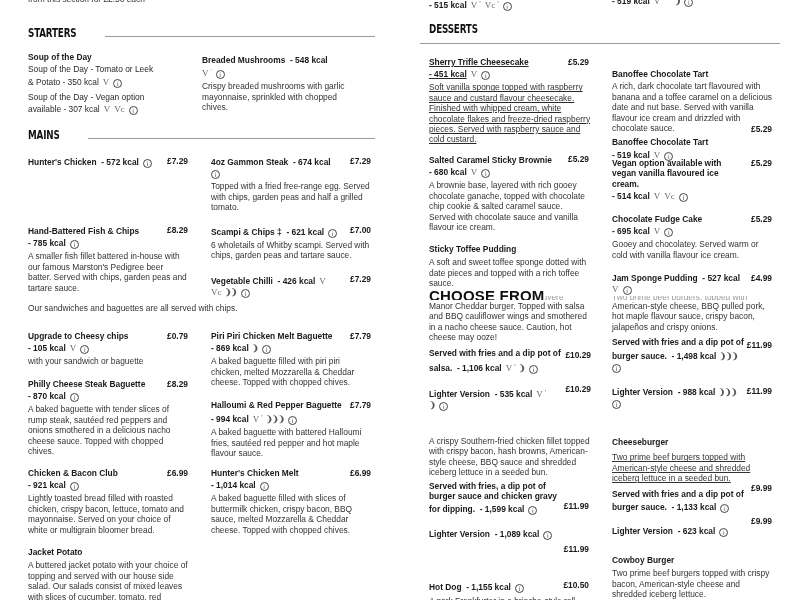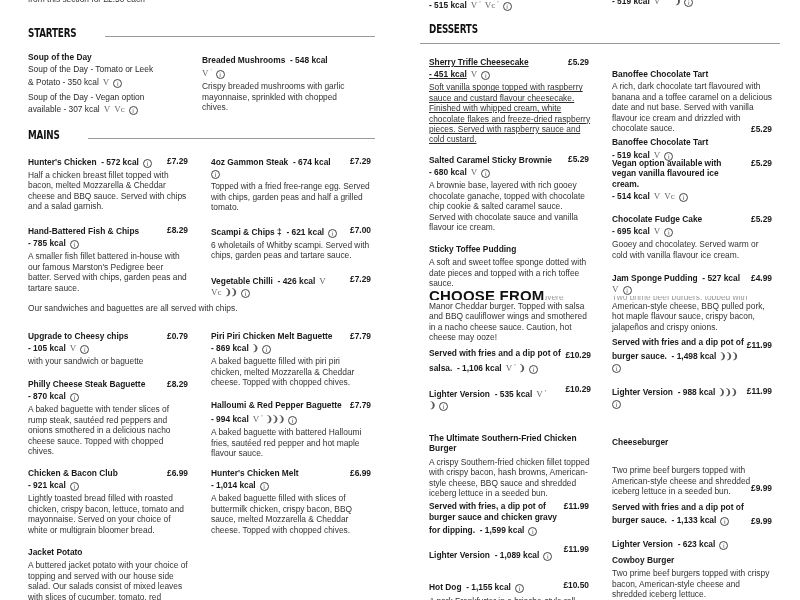--- a/index.html
+++ b/index.html
@@ -39,21 +39,20 @@
   <div class="name"><span>Breaded Mushrooms</span>&nbsp; <span>- 548 kcal</span></div>
   <div style="margin-top:1px;"><span class="ico" style="margin-left:0">V</span><span class="tick">'</span><span class="info">i</span></div>
   <div class="desc" style="margin-top:2px;">Crispy breaded mushrooms with garlic mayonnaise, sprinkled with chopped chives.</div>
 </div>
 
 <div class="abs heading" style="left:28px; top:130px;">MAINS</div>
 <div class="rule" style="left:88px; top:138px; width:287px;"></div>
 
 <div class="item" style="left:28px; top:157px; width:160px;">
   <div class="name"><span>Hunter's Chicken</span>&nbsp; <span>- 572 kcal</span><span class="info">i</span></div>
-  <div class="desc" style="margin-top:2px;">Half a chicken breast fillet topped with bacon, melted Mozzarella &amp; Cheddar cheese and BBQ sauce. Served with chips and a salad garnish.</div>
 </div>
 <div class="price" style="left:150px; top:156px; width:38px;">£7.29</div>
 
 <div class="item" style="left:211px; top:157px; width:160px;">
   <div class="name"><span>4oz Gammon Steak</span>&nbsp; <span>- 674 kcal</span></div>
   <div style="margin-top:1px;"><span class="info" style="margin-left:0">i</span></div>
   <div class="desc" style="margin-top:2px;">Topped with a fried free-range egg. Served with chips, garden peas and half a grilled tomato.</div>
 </div>
 <div class="price" style="left:333px; top:156px; width:38px;">£7.29</div>
 
@@ -195,33 +194,32 @@
   <div class="name" style="margin-top:5px;">Served with fries and a dip pot of</div>
   <div class="name" style="margin-top:3px;"><span>burger sauce.</span>&nbsp; <span>- 1,498 kcal</span><span class="chili">❩❩❩</span></div>
   <div style="margin-top:1px;"><span class="info" style="margin-left:0">i</span></div>
   <div class="name" style="margin-top:14px;"><span>Lighter Version</span>&nbsp; <span>- 988 kcal</span><span class="chili">❩❩❩</span></div>
   <div style="margin-top:1px;"><span class="info" style="margin-left:0">i</span></div>
 </div>
 <div class="price" style="left:732px; top:340px; width:40px;">£11.99</div>
 <div class="price" style="left:732px; top:386px; width:40px;">£11.99</div>
 
 <div class="item" style="left:429px; top:433px; width:164px;">
-  <div class="name">The Ultimate Southern-Fried Chicken Burger</div>
   <div class="desc" style="margin-top:3px;">A crispy Southern-fried chicken fillet topped with crispy bacon, hash browns, American-style cheese, BBQ sauce and shredded iceberg lettuce in a seeded bun.</div>
   <div class="name" style="margin-top:3px; width:120px;"><span>Served with fries, a dip pot of</span></div>
   <div class="name"><span>burger sauce and chicken gravy</span></div>
   <div class="name" style="margin-top:3px;"><span>for dipping.</span>&nbsp; <span>- 1,599 kcal</span><span class="info">i</span></div>
   <div class="name" style="margin-top:14px;"><span>Lighter Version</span>&nbsp; <span>- 1,089 kcal</span><span class="info">i</span></div>
 </div>
 <div class="price" style="left:549px; top:501px; width:40px;">£11.99</div>
 <div class="price" style="left:549px; top:544px; width:40px;">£11.99</div>
 
 <div class="item" style="left:612px; top:437px; width:164px;">
   <div class="name">Cheeseburger</div>
-  <div class="desc" style="margin-top:18px;">Two prime beef burgers topped with American-style cheese and shredded iceberg lettuce in a seeded bun.</div>
+  <div class="desc" style="margin-top:5px;text-decoration:underline;">Two prime beef burgers topped with American-style cheese and shredded iceberg lettuce in a seeded bun.</div>
   <div class="name" style="margin-top:5px;">Served with fries and a dip pot of</div>
   <div class="name" style="margin-top:3px;"><span>burger sauce.</span>&nbsp; <span>- 1,133 kcal</span><span class="info">i</span></div>
   <div class="name" style="margin-top:13px;"><span>Lighter Version</span>&nbsp; <span>- 623 kcal</span><span class="info">i</span></div>
 </div>
 <div class="price" style="left:732px; top:483px; width:40px;">£9.99</div>
 <div class="price" style="left:732px; top:516px; width:40px;">£9.99</div>
 
 <div class="item" style="left:429px; top:582px; width:164px;">
   <div class="name"><span>Hot Dog</span>&nbsp; <span>- 1,155 kcal</span><span class="info">i</span></div>
   <div class="desc" style="margin-top:3px;">A pork Frankfurter in a brioche-style roll</div>

